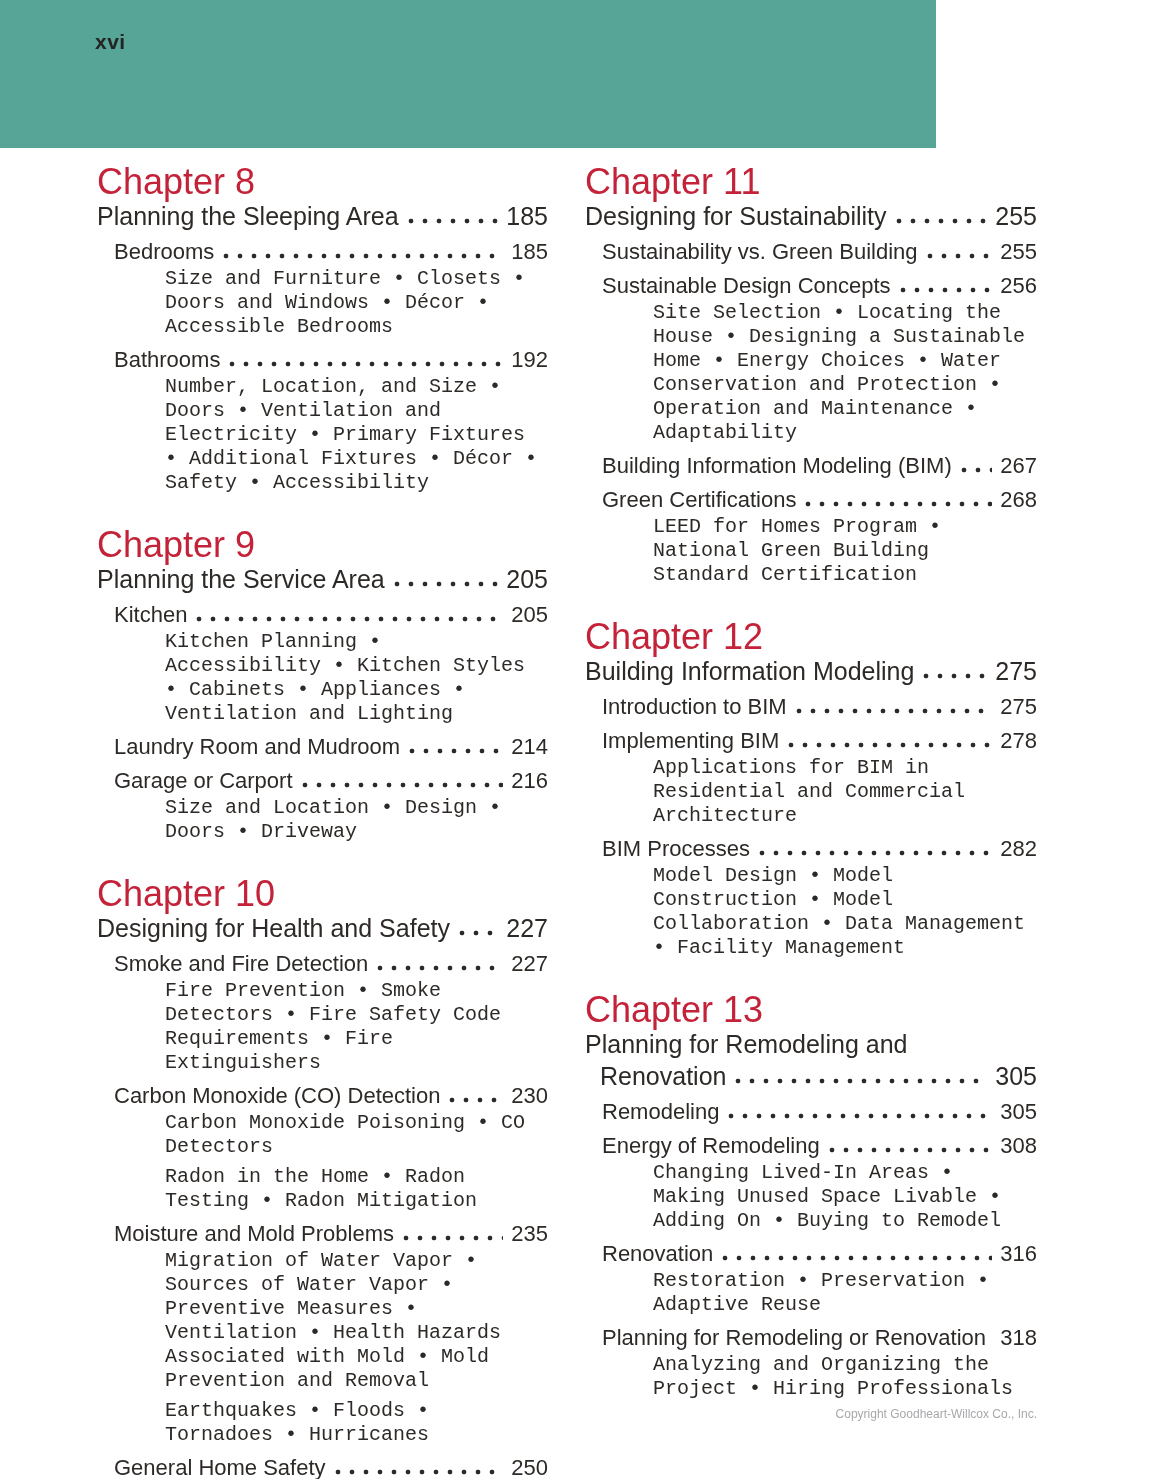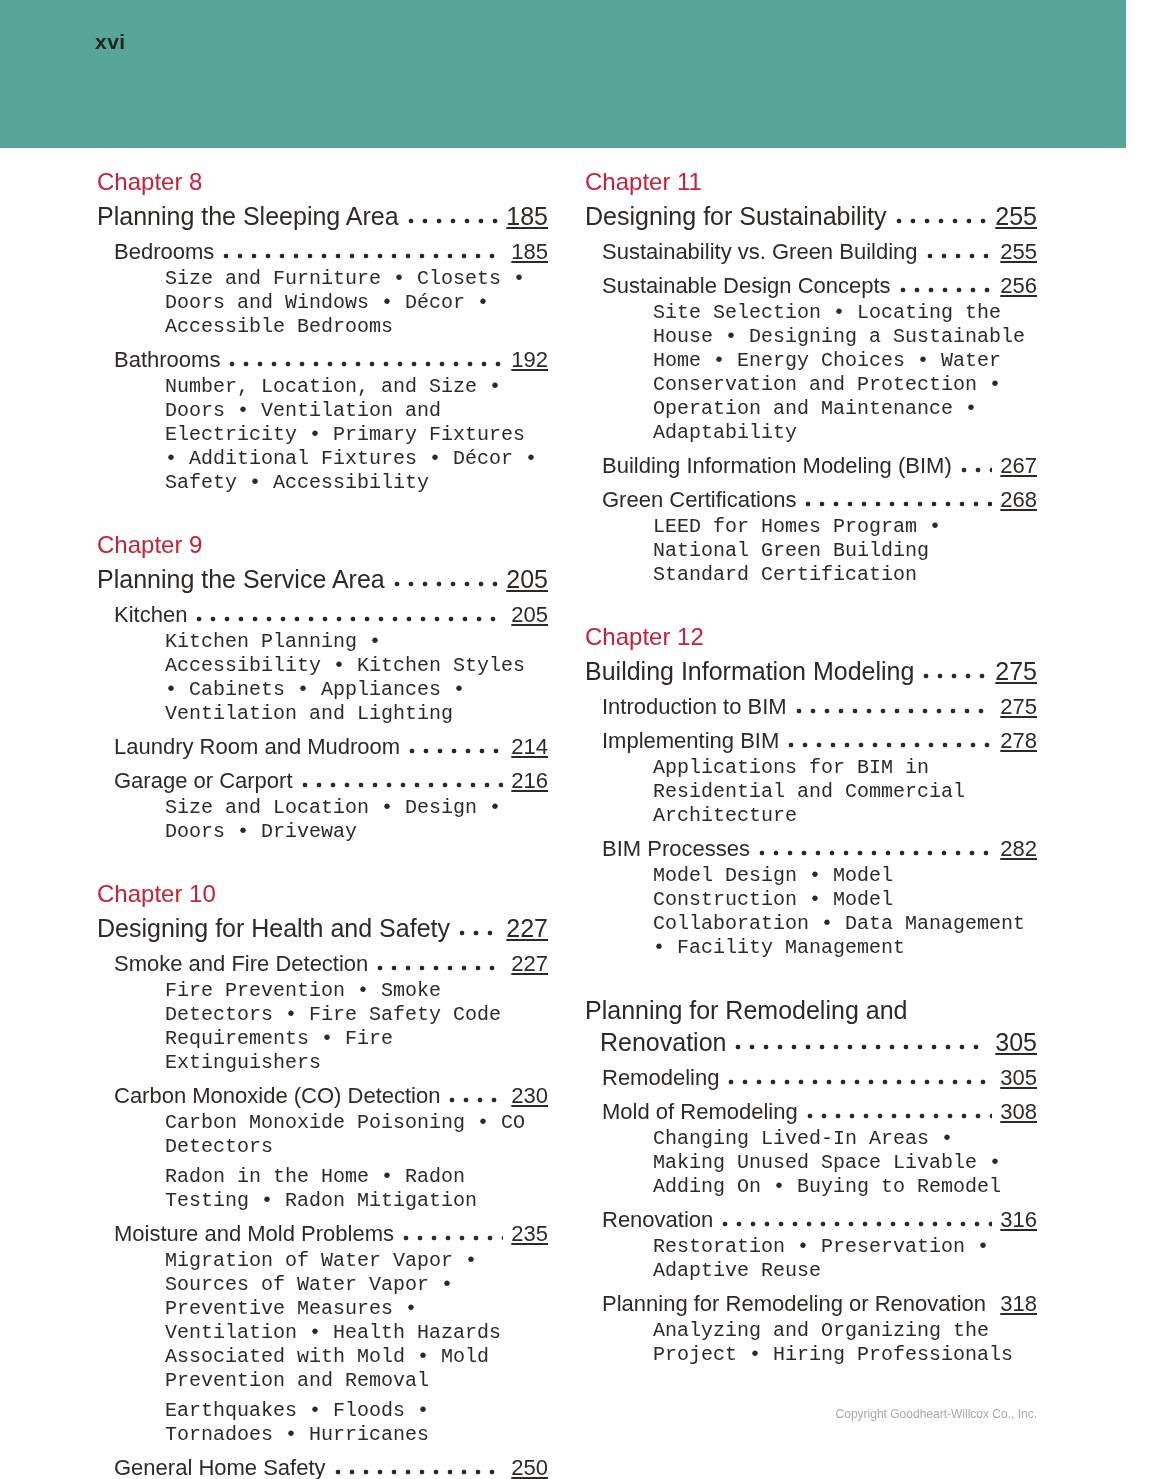--- a/index.html
+++ b/index.html
@@ -12,36 +12,36 @@
   html,body{ width:1156px; height:1479px; }
   body{
     background:#ffffff;
     font-family:"Liberation Sans", sans-serif;
     color:var(--ink);
     overflow:hidden;
     position:relative;
   }
   .band{
     position:absolute; left:0; top:0;
-    width:1126px; height:148px;
+    width:936px; height:148px;
     background:var(--band);
   }
   .folio{
     position:absolute; left:95px; top:30px;
     font-size:21px; font-weight:bold; color:#242424;
     letter-spacing:0.5px;
   }
   .col{ position:absolute; top:166px; }
   .col-left{ left:97px;  width:451px; }
   .col-right{ left:585px; width:452px; }
 
   .chapter{ margin-bottom:34px; }
   .ch-label{
     color:var(--red);
-    font-size:24px; line-height:32px;
+    font-size:36px; line-height:32px;
     margin-bottom:2px;
   }
   .trow{
     display:flex; align-items:center;
     font-size:25px; line-height:32px;
   }
   .trow .t{ white-space:pre-wrap; }
   .trow.tcont .t{ padding-left:15px; }
   .erow{
     display:flex; align-items:baseline;
@@ -53,21 +53,21 @@
     flex:1 1 auto; min-width:18px;
     align-self:flex-end;
     height:6px;
     margin:0 8px 7px 9px;
     background-image:radial-gradient(circle at 3px 3px, var(--ink) 2px, rgba(0,0,0,0) 2.7px);
     background-size:14px 6px;
     background-repeat:repeat-x;
   }
   .trow .leader{ margin-bottom:8px; }
   .spacer{ flex:1 1 auto; min-width:10px; }
-  .pg{ white-space:nowrap;text-decoration:underline; }
+  .pg{ white-space:nowrap; }
   .sub{
     font-size:20px; line-height:24px;
     padding-left:68px;
     margin:1px 0 6px;
     font-family:Liberation Mono, monospace;
   }
   .copyright{
     position:absolute; top:1407px; right:119px;
     font-size:12px; color:var(--gray);
   }
@@ -209,35 +209,36 @@
       </div>
       <div class="sub">Applications for BIM in Residential and Commercial Architecture</div>
       <div class="erow">
         <span class="t">BIM Processes</span>
         <span class="leader"></span>
         <span class="pg">282</span>
       </div>
       <div class="sub">Model Design • Model Construction • Model Collaboration • Data Management • Facility Management</div>
     </div>
     <div class="chapter">
+      <div class="ch-label">Chapter 13</div>
       <div class="trow">
         <span class="t">Planning for Remodeling and</span>
       </div>
       <div class="trow tcont">
         <span class="t">Renovation</span>
         <span class="leader"></span>
         <span class="pg">305</span>
       </div>
       <div class="erow">
         <span class="t">Remodeling</span>
         <span class="leader"></span>
         <span class="pg">305</span>
       </div>
       <div class="erow">
-        <span class="t">Mold of Remodeling</span>
+        <span class="t">Energy of Remodeling</span>
         <span class="leader"></span>
         <span class="pg">308</span>
       </div>
       <div class="sub">Changing Lived-In Areas • Making Unused Space Livable • Adding On • Buying to Remodel</div>
       <div class="erow">
         <span class="t">Renovation</span>
         <span class="leader"></span>
         <span class="pg">316</span>
       </div>
       <div class="sub">Restoration • Preservation • Adaptive Reuse</div>

